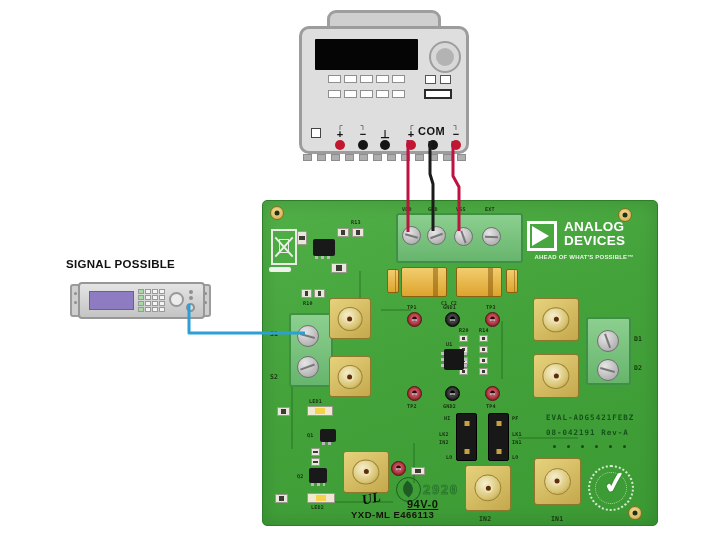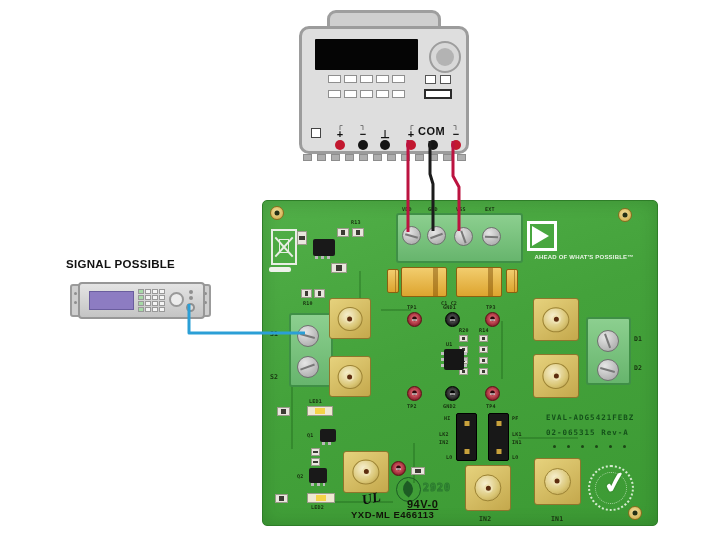--- a/index.html
+++ b/index.html
@@ -123,21 +123,21 @@
   .seal{position:absolute;left:325px;top:264px;width:46px;height:46px;border-radius:50%;
     border:2px dotted rgba(240,250,235,.85);box-sizing:border-box;}
   .seal .ring{position:absolute;inset:5px;border-radius:50%;border:1.5px dotted rgba(240,250,235,.6);}
   .seal .chk{position:absolute;left:4px;top:-2px;width:100%;text-align:center;color:#fff;
     font-size:30px;font-weight:bold;transform:rotate(-8deg);text-shadow:0 0 2px rgba(0,60,0,.4);}
 
   .leaf{position:absolute;left:133px;top:276px;width:25px;height:25px;border-radius:50%;
     border:1.5px solid #1d5c24;box-sizing:border-box;}
   .leaf i{position:absolute;left:5px;top:5px;width:12px;height:12px;background:#1d5c24;
     border-radius:0 70% 0 70%;transform:rotate(40deg);}
-  .datecode{position:absolute;left:160px;top:281px;font-size:10px;font-weight:bold;
+  .datecode{position:absolute;left:160px;top:281px;font-size:13px;font-weight:bold;
     font-family:"DejaVu Sans Mono",monospace;color:transparent;-webkit-text-stroke:1px #2b7a2f;letter-spacing:1px;}
   .ulmark{position:absolute;left:99px;top:290px;font-family:"Liberation Serif",serif;
     font-style:italic;font-weight:bold;font-size:14px;color:#0e0e0e;transform:rotate(-12deg);}
   .blacktxt{position:absolute;color:#101408;font-weight:bold;white-space:nowrap;}
 
   svg.wires{position:absolute;left:0;top:0;z-index:40;pointer-events:none;}
   .layer-dev{z-index:20;} .layer-pcb{z-index:10;}
 </style>
 </head>
 <body>
@@ -160,20 +160,24 @@
 
     <div class="weee">
       <span class="bin"></span>
       <span class="x1"></span>
         <span class="x2"></span>
     </div>
     <div class="wdash"></div>
 
     <div class="adi-box">
       <span class="adi-tri"></span>
+    </div>
+    <div class="adi-name">
+      <div>ANALOG</div>
+      <div>DEVICES</div>
     </div>
     <div class="adi-tag">AHEAD OF WHAT'S POSSIBLE™</div>
 
     <span class="lbl" style="left:139px;top:5px;">VDD</span>
     <span class="lbl" style="left:165px;top:5px;">GND</span>
     <span class="lbl" style="left:193px;top:5px;">VSS</span>
     <span class="lbl" style="left:222px;top:5px;">EXT</span>
     <div class="tblock" style="left:133px;top:12px;width:127px;height:50px;">
       <div class="screw s15" style="left:4px;top:11px;width:19px;height:19px;"></div>
       <div class="screw sm20" style="left:29px;top:11px;width:19px;height:19px;"></div>
@@ -271,21 +275,21 @@
     <div class="jumper" style="left:225px;top:212px;">
         <i class="t"></i>
         <i class="b"></i>
       </div>
     <span class="lbl" style="left:249px;top:214px;">PF</span>
     <span class="lbl" style="left:249px;top:230px;">LK1</span>
     <span class="lbl" style="left:249px;top:238px;">IN1</span>
     <span class="lbl" style="left:249px;top:253px;">LO</span>
 
     <div class="eval" style="left:283px;top:212px;">EVAL-ADG5421FEBZ</div>
-    <div class="eval" style="left:283px;top:227px;">02-065315 Rev-A</div>
+    <div class="eval" style="left:283px;top:227px;">08-042191 Rev-A</div>
     <div class="via" style="left:290px;top:244px;"></div>
     <div class="via" style="left:304px;top:244px;"></div>
     <div class="via" style="left:318px;top:244px;"></div>
     <div class="via" style="left:332px;top:244px;"></div>
     <div class="via" style="left:346px;top:244px;"></div>
     <div class="via" style="left:360px;top:244px;"></div>
 
     <span class="lbl" style="left:46px;top:197px;">LED1</span>
     <div class="smd" style="left:14px;top:206px;width:13px;height:9px;"></div>
     <div class="led" style="left:44px;top:205px;width:26px;height:10px;"></div>

